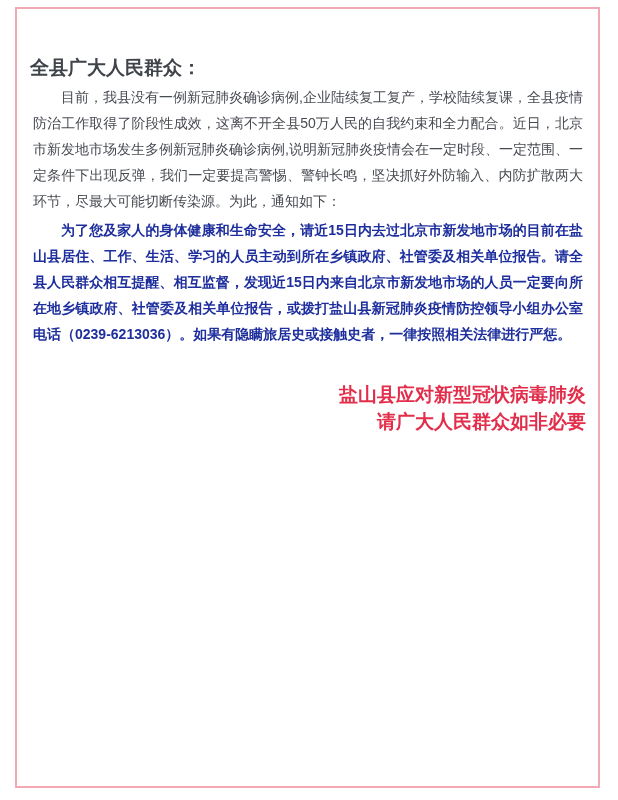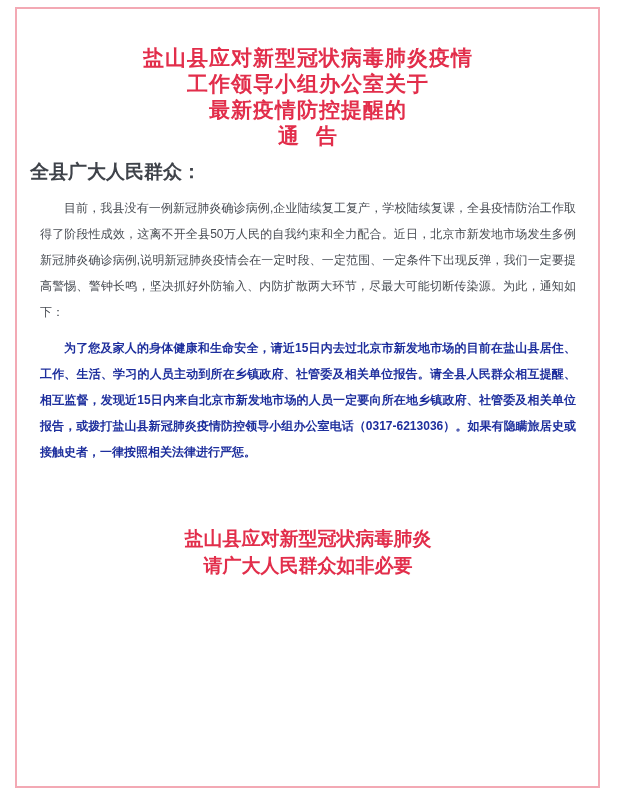--- a/index.html
+++ b/index.html
@@ -39,62 +39,56 @@
     word-spacing: 9px;
   }
   .salutation {
     margin-top: 10px;
     font-size: 19px;
     line-height: 26px;
     color: #3f434a;
     font-weight: 600;
   }
   .para {
-    margin: 10px;
-    font-size: 12px;
+    margin: 3px;
+    font-size: 14px;
     line-height: 26px;
     text-indent: 2em;
     text-align: justify;
     text-justify: inter-ideograph;
   }
   .para-gray {
     color: #474b52;
     font-weight: 400;
   }
   .para-blue {
     color: #1e2f9d;
     font-weight: bold;
   }
   .signature-block {
-    margin-top: 60px;
-    text-align: center;
+    margin-top: 34px;
+    text-align: right;
     color: #e22e4b;
     font-weight: bold;
     font-size: 19px;
     line-height: 27px;
   }
 </style>
 </head>
 <body>
 
 <div class="canvas">
   <div class="notice-box">
 
-    <div class="title-block">
-      <div>盐山县应对新型冠状病毒肺炎疫情</div>
-      <div>工作领导小组办公室关于</div>
-      <div>最新疫情防控提醒的</div>
-      <div class="title-line-4">通 告</div>
-    </div>
 
     <div class="salutation">全县广大人民群众：</div>
 
     <p class="para para-gray">目前，我县没有一例新冠肺炎确诊病例,企业陆续复工复产，学校陆续复课，全县疫情防治工作取得了阶段性成效，这离不开全县50万人民的自我约束和全力配合。近日，北京市新发地市场发生多例新冠肺炎确诊病例,说明新冠肺炎疫情会在一定时段、一定范围、一定条件下出现反弹，我们一定要提高警惕、警钟长鸣，坚决抓好外防输入、内防扩散两大环节，尽最大可能切断传染源。为此，通知如下：</p>
 
-    <p class="para para-blue">为了您及家人的身体健康和生命安全，请近15日内去过北京市新发地市场的目前在盐山县居住、工作、生活、学习的人员主动到所在乡镇政府、社管委及相关单位报告。请全县人民群众相互提醒、相互监督，发现近15日内来自北京市新发地市场的人员一定要向所在地乡镇政府、社管委及相关单位报告，或拨打盐山县新冠肺炎疫情防控领导小组办公室电话（0317-6213036）。如果有隐瞒旅居史或接触史者，一律按照相关法律进行严惩。</p>
+    <p class="para para-blue">为了您及家人的身体健康和生命安全，请近15日内去过北京市新发地市场的目前在盐山县居住、工作、生活、学习的人员主动到所在乡镇政府、社管委及相关单位报告。请全县人民群众相互提醒、相互监督，发现近15日内来自北京市新发地市场的人员一定要向所在地乡镇政府、社管委及相关单位报告，或拨打盐山县新冠肺炎疫情防控领导小组办公室电话（0239-6213036）。如果有隐瞒旅居史或接触史者，一律按照相关法律进行严惩。</p>
 
 
     <div class="signature-block">
       <div>盐山县应对新型冠状病毒肺炎</div>
       <div>请广大人民群众如非必要</div>
 
     </div>
 
   </div>
 </div>

